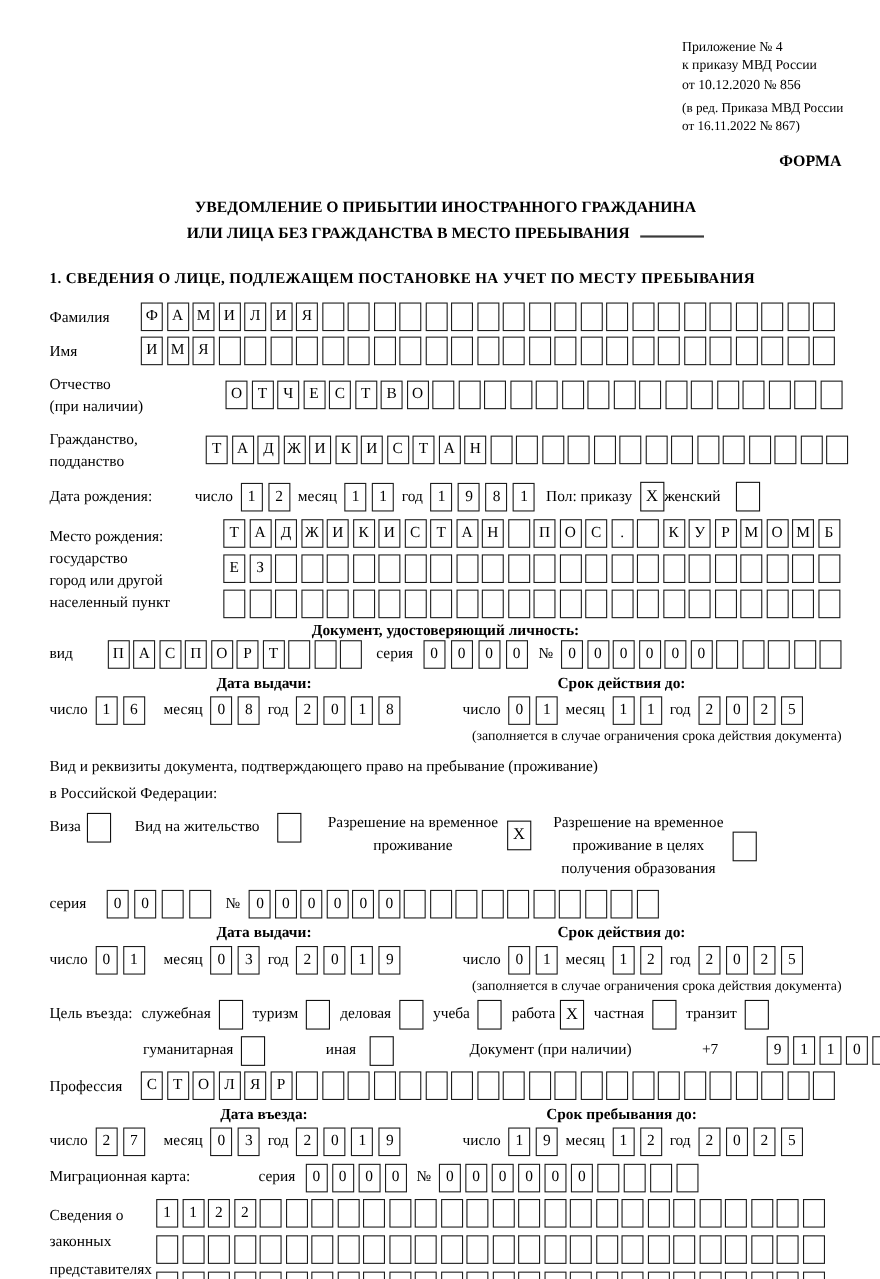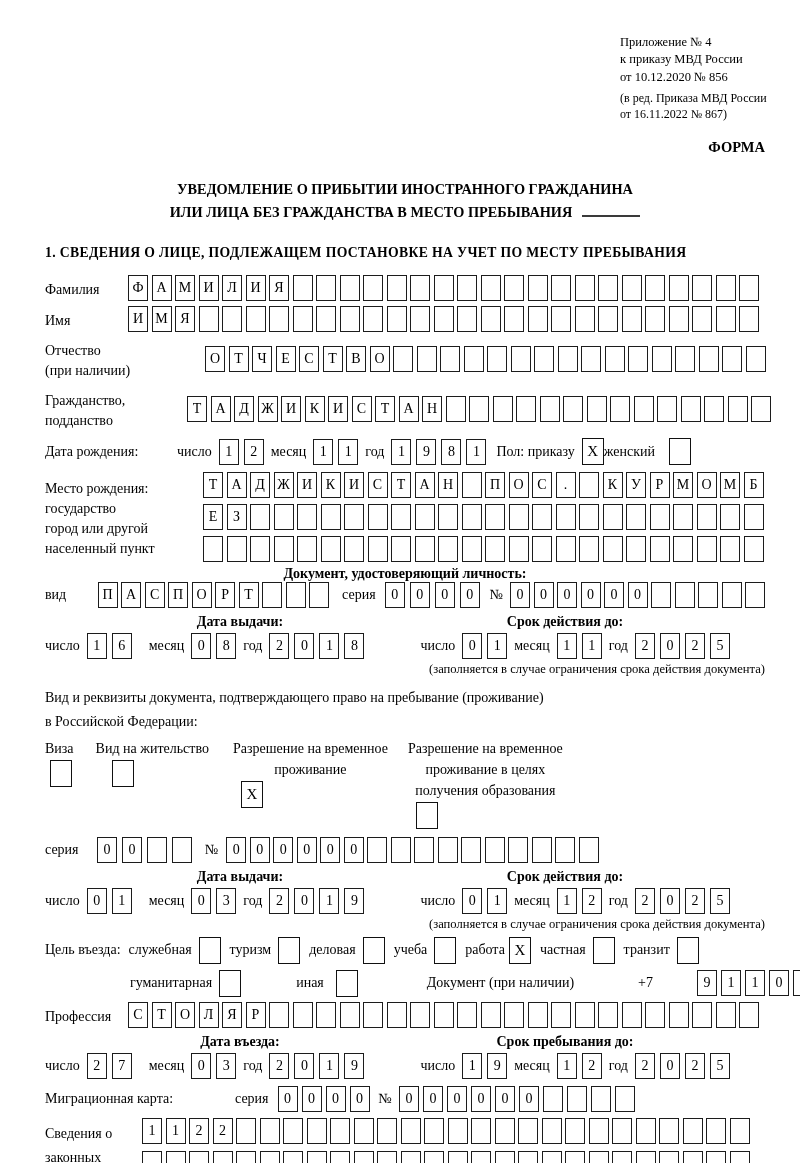--- a/index.html
+++ b/index.html
@@ -31,21 +31,21 @@
   .dlabel{white-space:nowrap;}
   .dhead{display:flex;font-weight:bold;margin-top:6px;}
   .dhead .h1{width:390px;text-align:center;}
   .dhead .h2{width:260px;text-align:center;}
   .drow{display:flex;align-items:center;margin-top:3px;}
   .drow .right{margin-left:56px;}
   .note-r{text-align:right;font-size:12.6px;margin-top:3px;}
 
   .caption{margin-top:9px;line-height:1.7;}
   .resrow{display:flex;align-items:flex-start;margin-top:4px;}
-  .resitem{display:flex;align-items:flex-start;flex-direction:column;}
+  .resitem{display:flex;align-items:center;}
   .resitem .txt{text-align:center;line-height:1.5;}
   .resitem .cb{margin-left:8px;margin-top:1px;}
 
   .prow{display:flex;align-items:center;flex-wrap:nowrap;}
   .prow .opt{display:flex;align-items:center;margin-right:9px;white-space:nowrap;}
   .prow .opt .cb{margin-left:7px;}
 
   .rep{display:flex;margin-top:6px;}
   .rep .flabel{width:97px;}
   .replines div{line-height:24.5px;}

